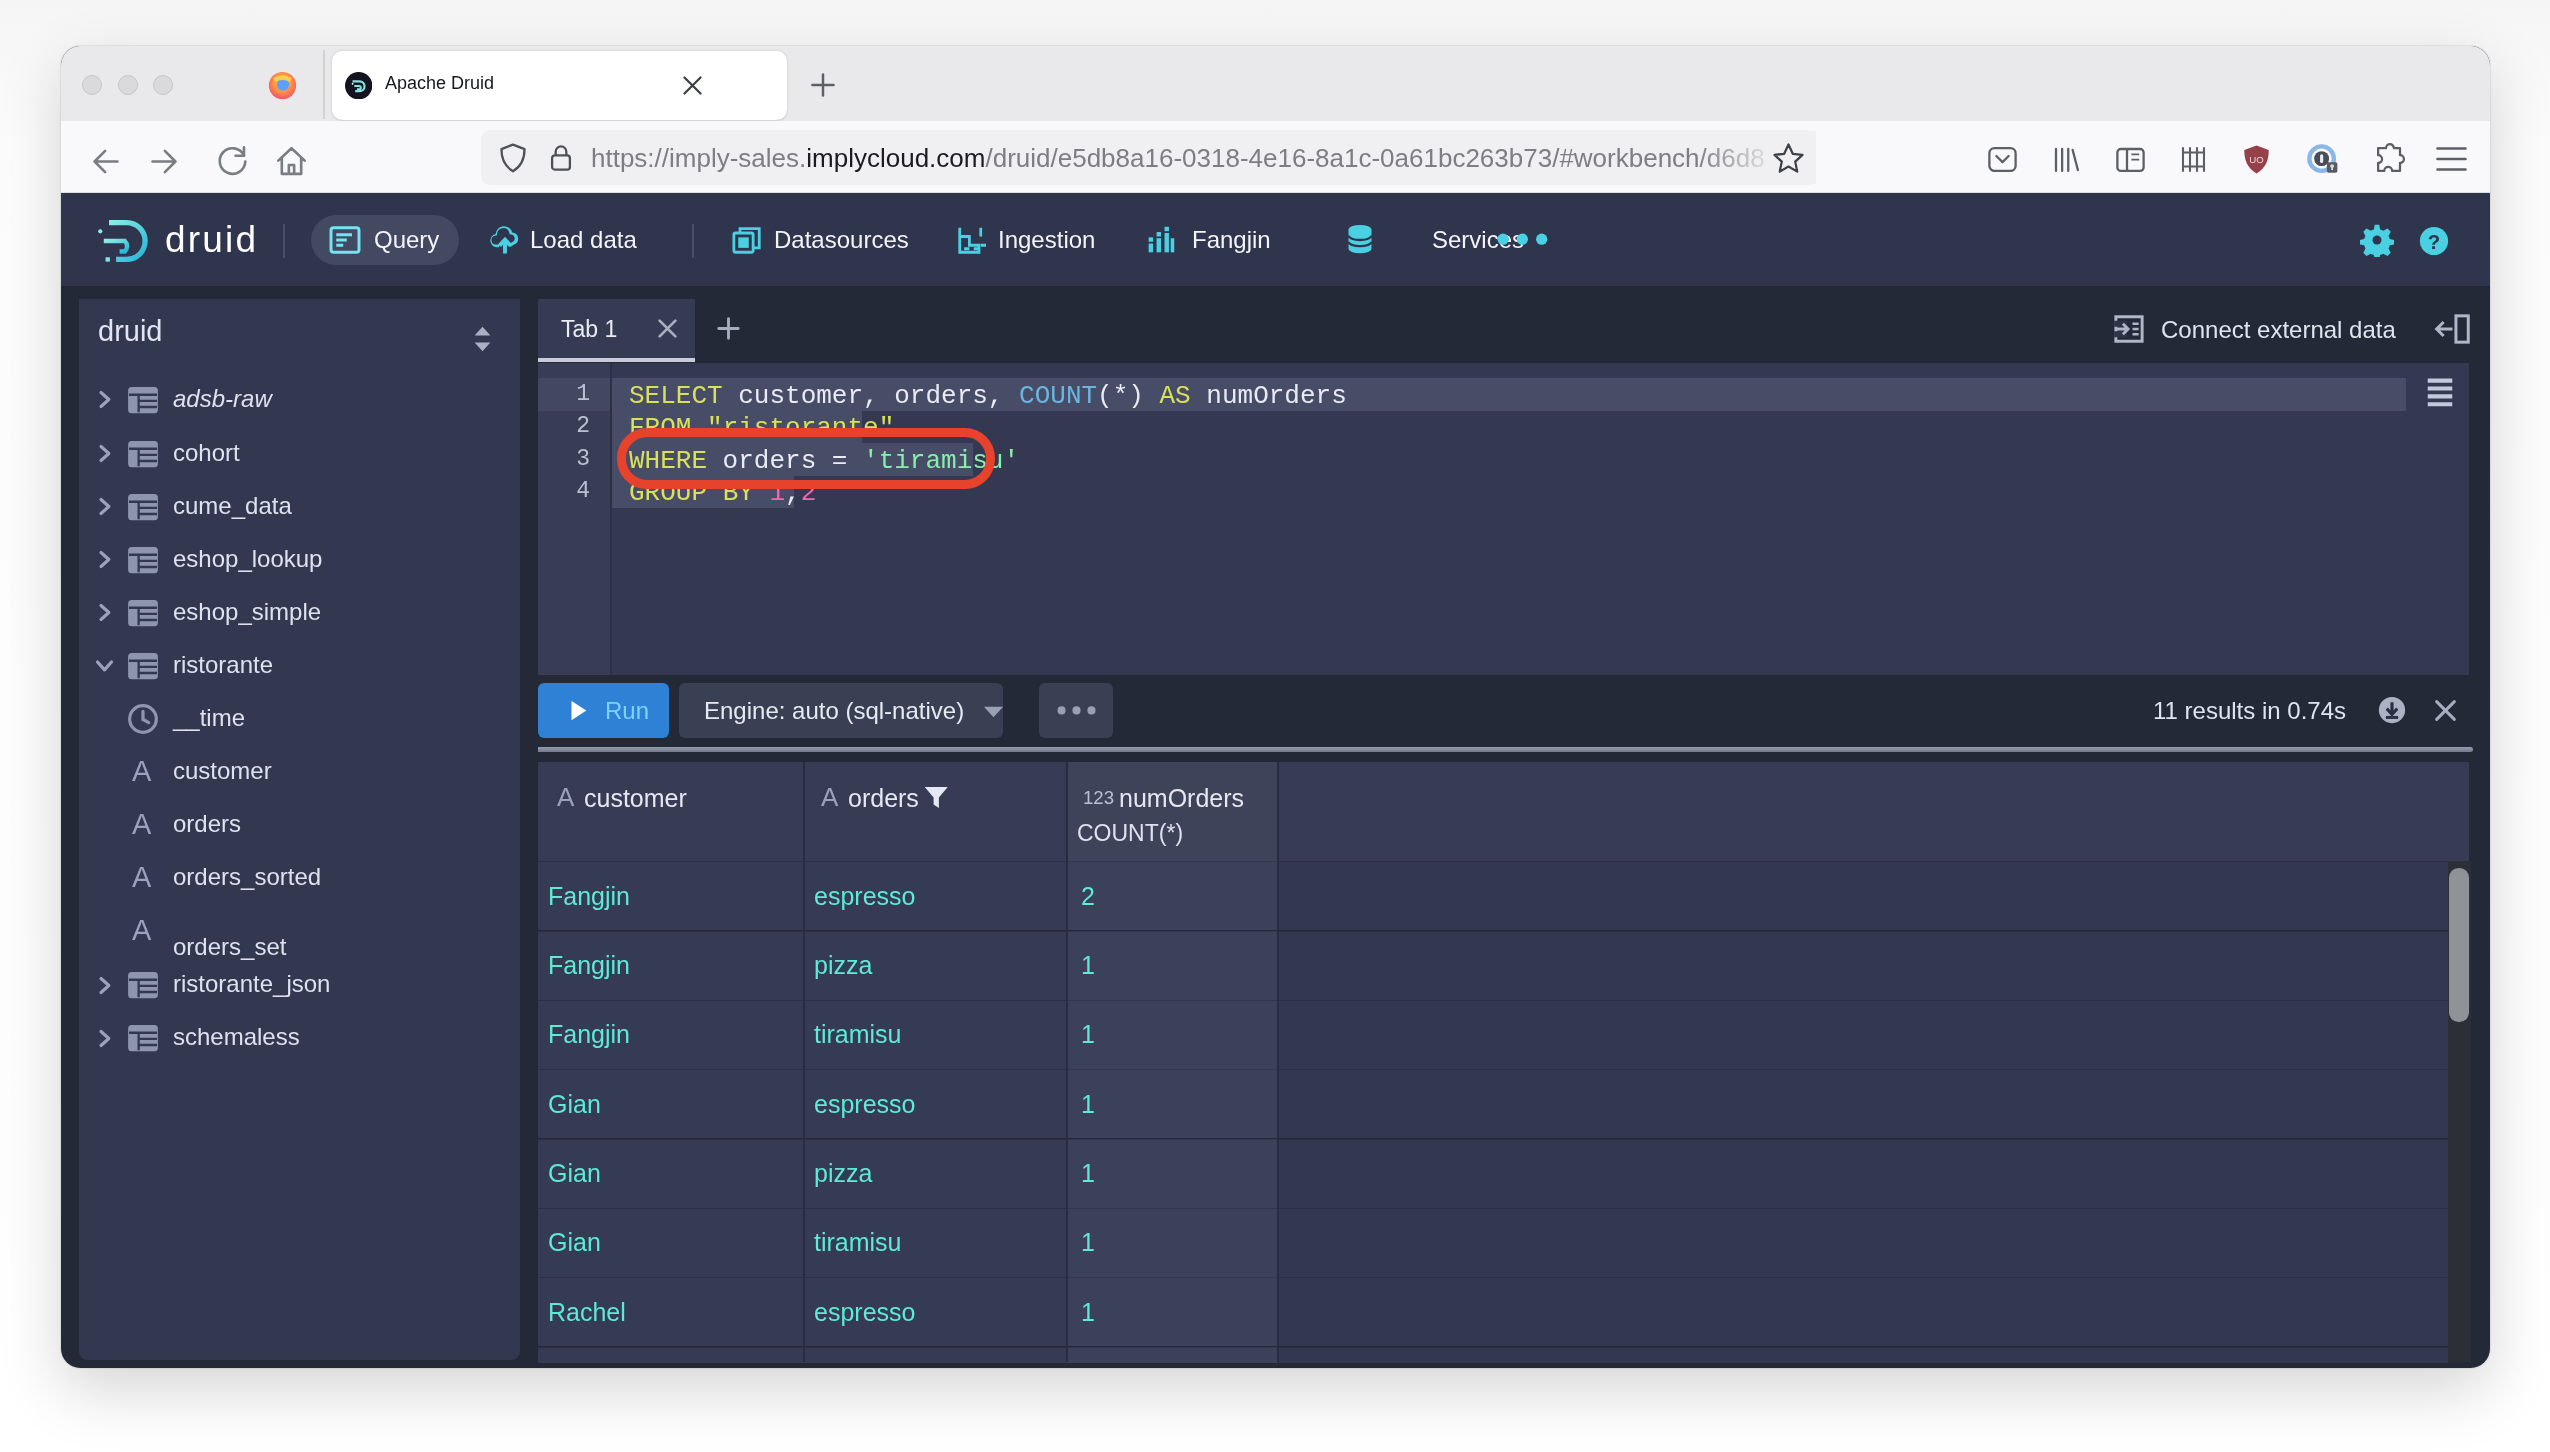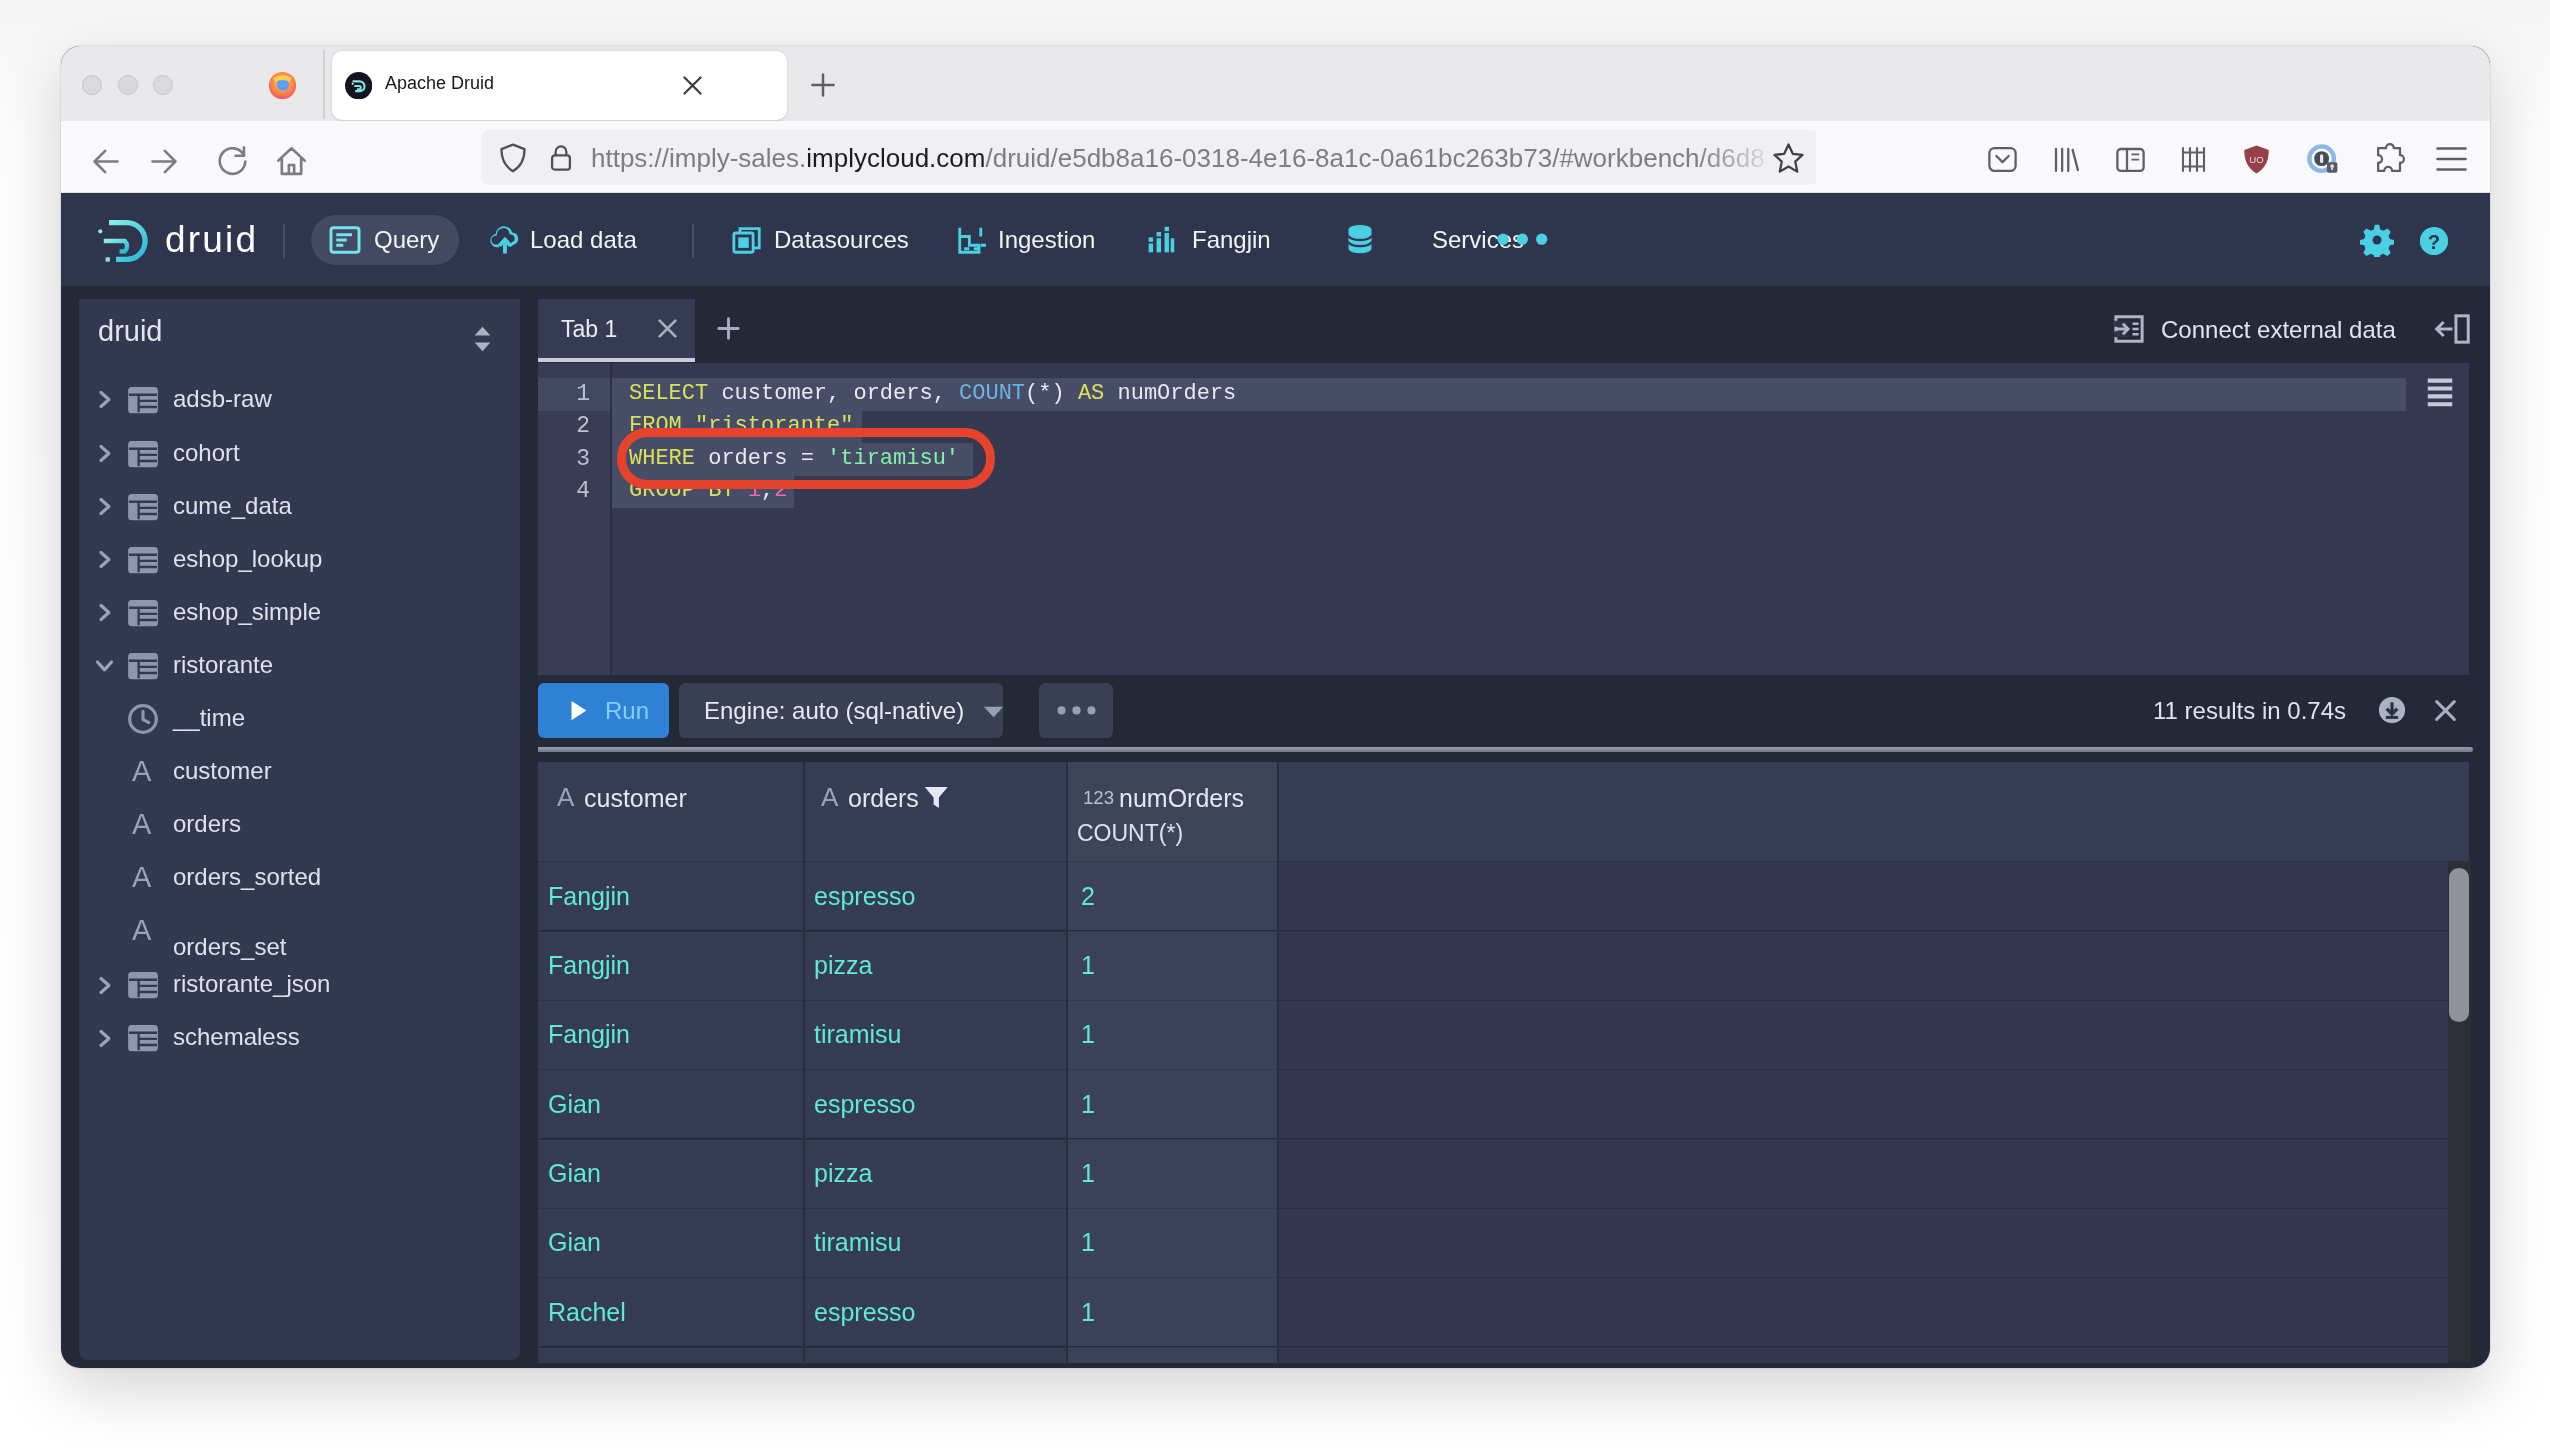--- a/index.html
+++ b/index.html
@@ -6,21 +6,21 @@
   html,body { width:2550px; height:1452px; }
   body { font-family:"Liberation Sans", sans-serif; background:linear-gradient(180deg,#f5f5f5 0%,#fcfcfc 10%,#ffffff 100%); position:relative; overflow:hidden; }
   .abs { position:absolute; }
   .window { position:absolute; left:61px; top:46px; width:2429px; height:1322px; border-radius:19.5px; background:#242938; box-shadow:0 22px 62px rgba(0,0,0,.17), 0 0 1.8px rgba(0,0,0,.25); overflow:hidden; }
   .light { position:absolute; top:29px; width:20.3px; height:20.3px; border-radius:50%; background:#dadadc; border:0.9px solid #c6c6c9; }
   .kw { color:#d8e05c; } .fn { color:#6cb5e0; } .str { color:#86efac; } .num { color:#f06aab; }
   .nav { position:absolute; top:180px; font-size:24px; color:#f2f4f9; white-space:nowrap; }
   .sbt { position:absolute; font-size:24px; color:#dde2ee; white-space:nowrap; }
   .sbA { position:absolute; font-size:29px; color:#99a2ba; }
   .rowtext { position:absolute; font-size:25px; color:#5eead4; white-space:nowrap; }
-  .codeline { position:absolute; left:568px; white-space:pre; font-family:"Liberation Mono",monospace; font-size:22px; color:#e8ebf4; }
+  .codeline { position:absolute; left:568px; white-space:pre; font-family:"Liberation Mono",monospace; font-size:26px; color:#e8ebf4; }
   .gnum { position:absolute; left:477px; width:52px; text-align:right; font-family:"Liberation Mono",monospace; font-size:23px; color:#b9c0d2; }
 </style>
 </head>
 <body>
 <div class="window">
 
   <div class="abs" style="left:0;top:0;width:2429px;height:75px;background:#e9e9eb;"></div>
   <div class="light" style="left:21px;"></div>
   <div class="light" style="left:57px;"></div>
   <div class="light" style="left:92px;"></div>
@@ -250,21 +250,21 @@
   <svg class="abs" style="left:66px;top:657px;" width="32" height="32" viewBox="0 0 36 36">
       <circle cx="18" cy="18" r="15" stroke="#8d96ad" stroke-width="3.6" fill="none"></circle>
       <path d="M18 9.5 V18.5 L24.5 22" stroke="#8d96ad" stroke-width="3.6" fill="none" stroke-linecap="round"></path>
     </svg>
 
   <div class="sbA" style="left:71px;top:709px;">A</div>
   <div class="sbA" style="left:71px;top:762px;">A</div>
   <div class="sbA" style="left:71px;top:815px;">A</div>
   <div class="sbA" style="left:71px;top:868px;">A</div>
 
-  <div class="sbt" style="left:112px;top:339px;">adsb-raw</div>
+  <div class="sbt" style="left:112px;top:339px;font-style:italic;">adsb-raw</div>
   <div class="sbt" style="left:112px;top:393px;">cohort</div>
   <div class="sbt" style="left:112px;top:446px;">cume_data</div>
   <div class="sbt" style="left:112px;top:499px;">eshop_lookup</div>
   <div class="sbt" style="left:112px;top:552px;">eshop_simple</div>
   <div class="sbt" style="left:112px;top:605px;">ristorante</div>
   <div class="sbt" style="left:112px;top:658px;">__time</div>
   <div class="sbt" style="left:112px;top:711px;">customer</div>
   <div class="sbt" style="left:112px;top:764px;">orders</div>
   <div class="sbt" style="left:112px;top:817px;">orders_sorted</div>
   <div class="sbt" style="left:112px;top:870px;margin-top:17px;">orders_set</div>

